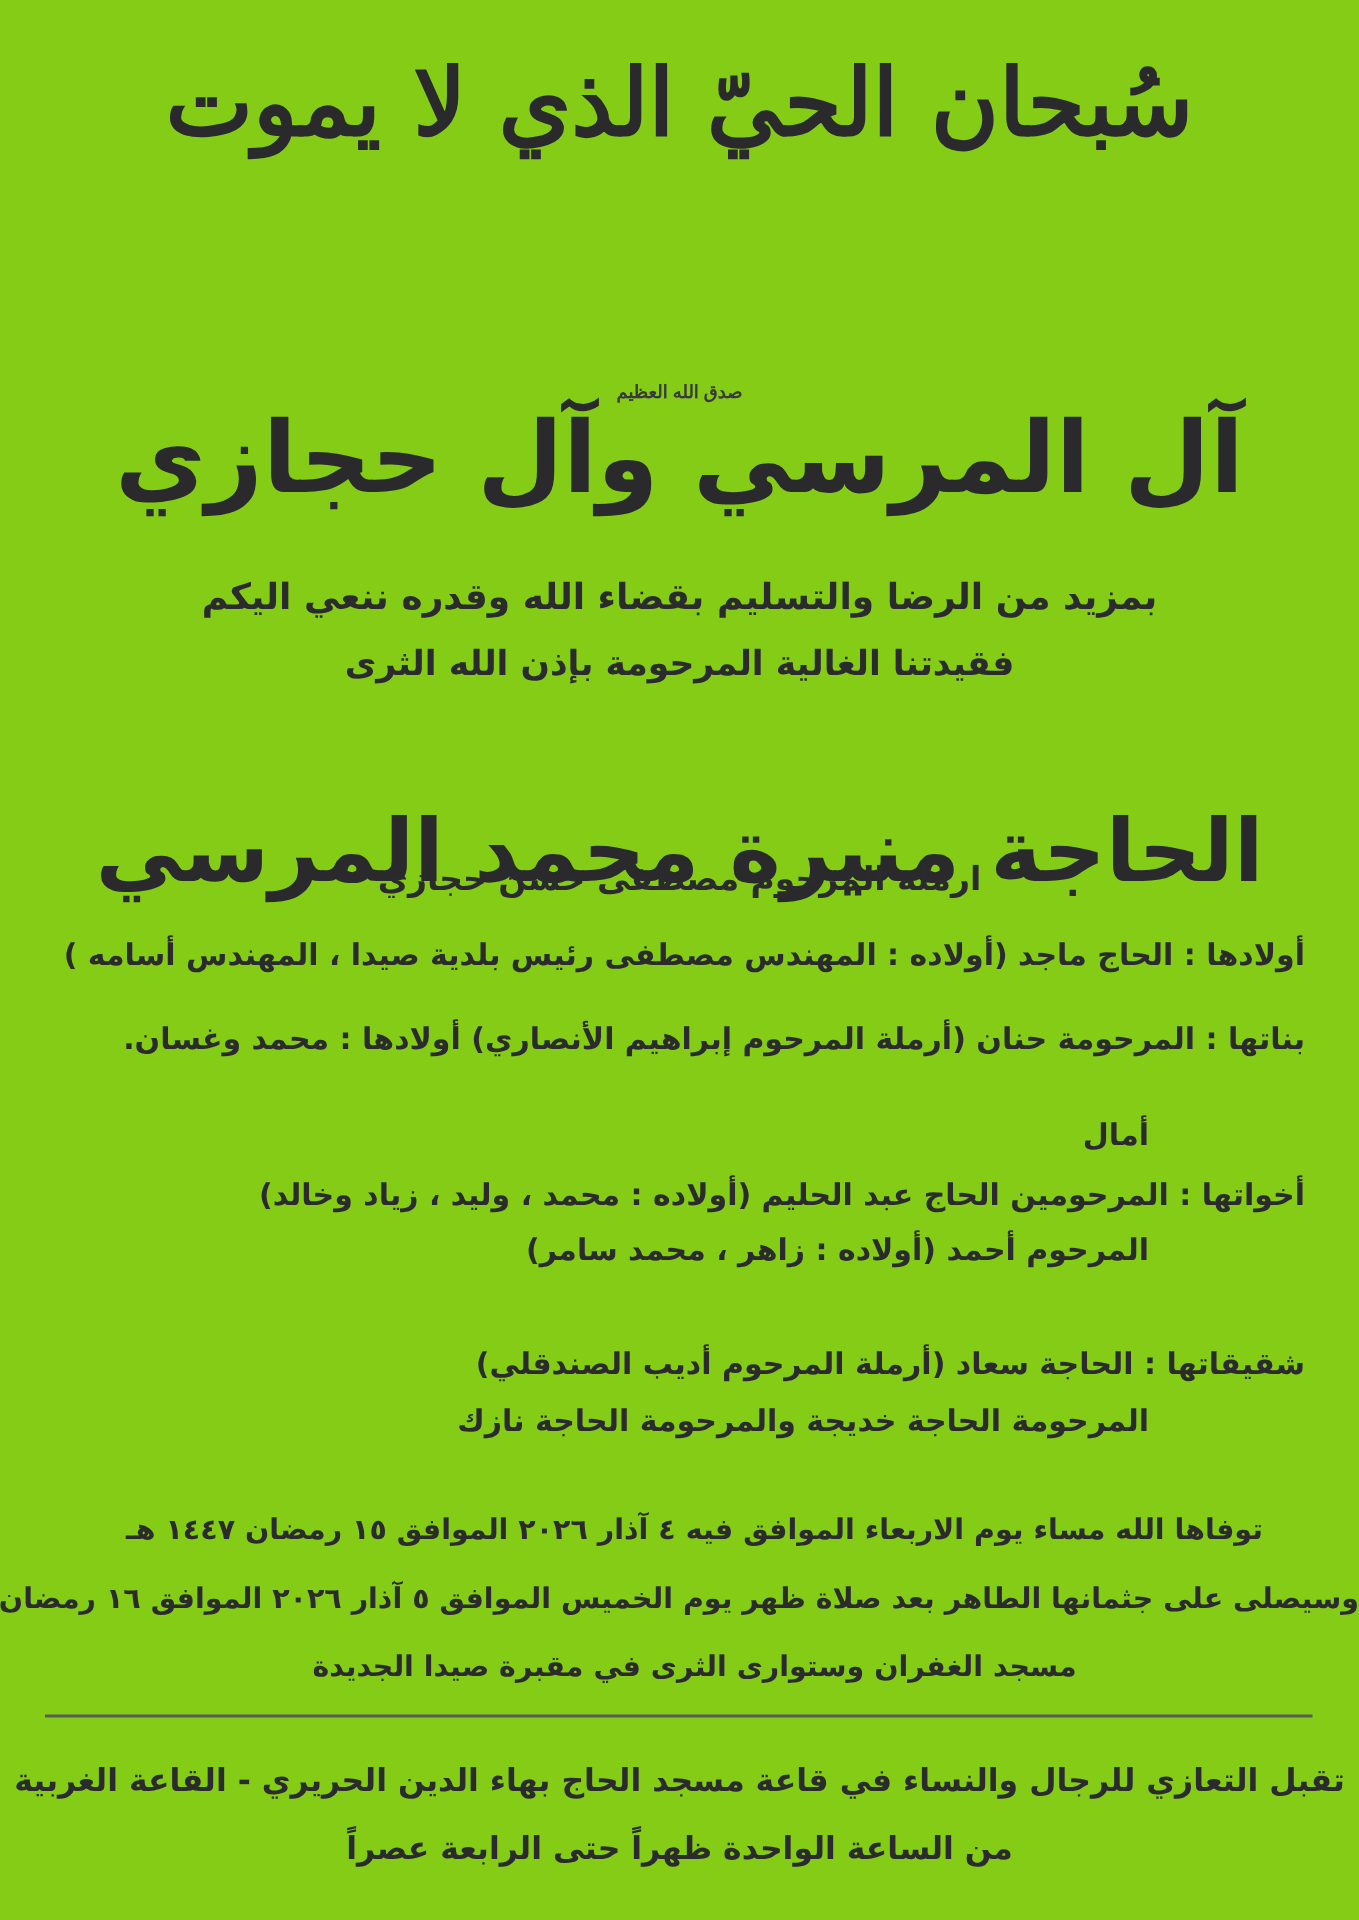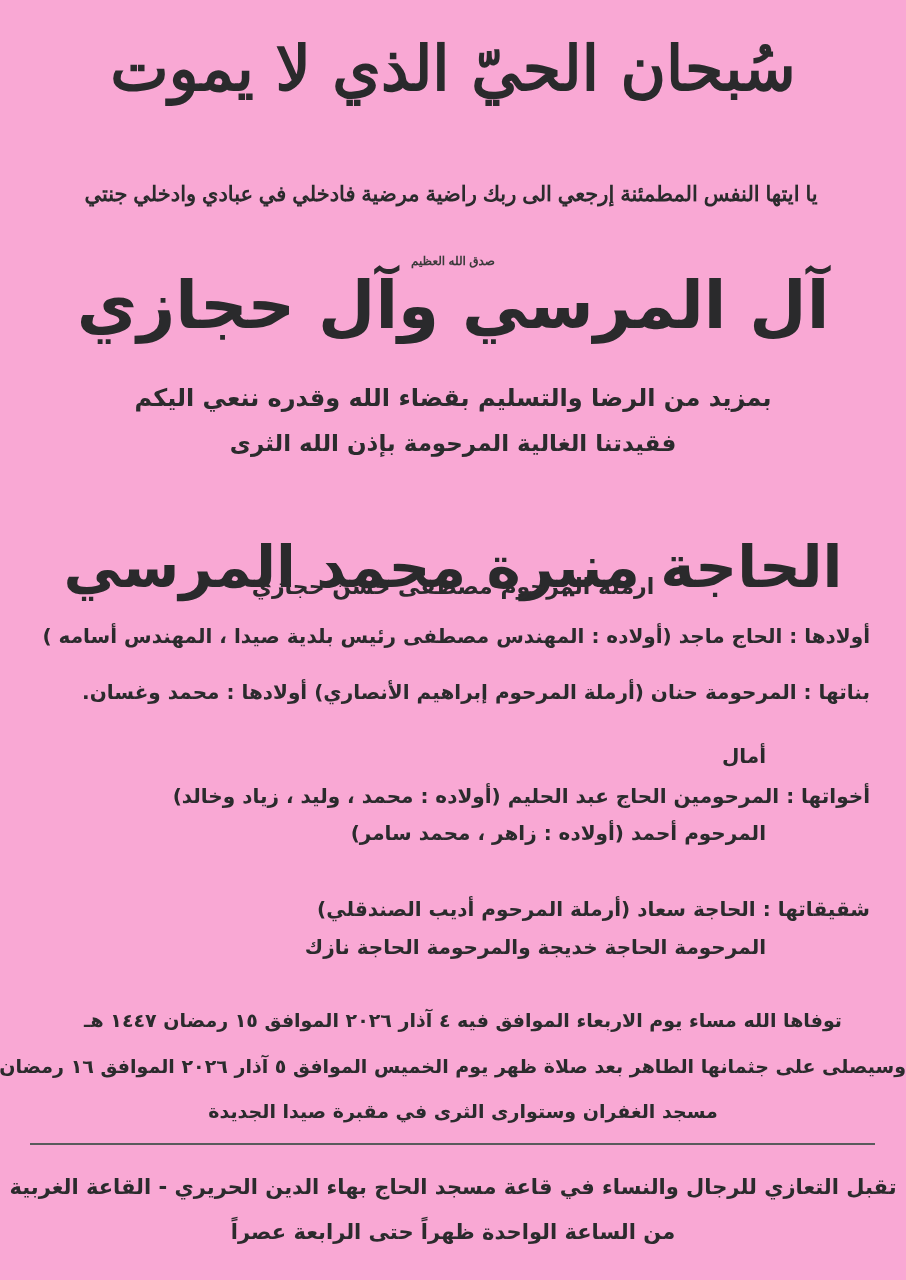--- a/index.html
+++ b/index.html
@@ -11,21 +11,21 @@
       width: 906px;
       height: 1280px;
       position: relative;
       overflow: hidden;
       color: #2b2b2d;
       font-family: "DejaVu Sans", sans-serif;
     }
     .page {
       position: absolute;
       inset: 0;
-      background: #f9a8d4;
+      background: #84cc16;
     }
     .line {
       position: absolute;
       white-space: nowrap;
       direction: rtl;
       unicode-bidi: plaintext;
       color: #2b2b2d;
     }
     .center {
       left: 0;
@@ -122,21 +122,20 @@
       line-height: 1;
     }
   </style>
 </head>
 <body>
 
 <div class="page">
 
   <div class="line center calligraphy">سُبحان الحيّ الذي لا يموت</div>
 
-  <div class="line verse">يا ايتها النفس المطمئنة إرجعي الى ربك راضية مرضية فادخلي في عبادي وادخلي جنتي</div>
   <div class="line center verse-end">صدق الله العظيم</div>
 
   <div class="line center families">آل المرسي وآل حجازي</div>
 
   <div class="line center intro1">بمزيد من الرضا والتسليم بقضاء الله وقدره ننعي اليكم</div>
   <div class="line center intro2">فقيدتنا الغالية المرحومة بإذن الله الثرى</div>
 
   <div class="line center deceased">الحاجة منيرة محمد المرسي</div>
   <div class="line center widow">ارملة المرحوم مصطفى حسن حجازي</div>
 

